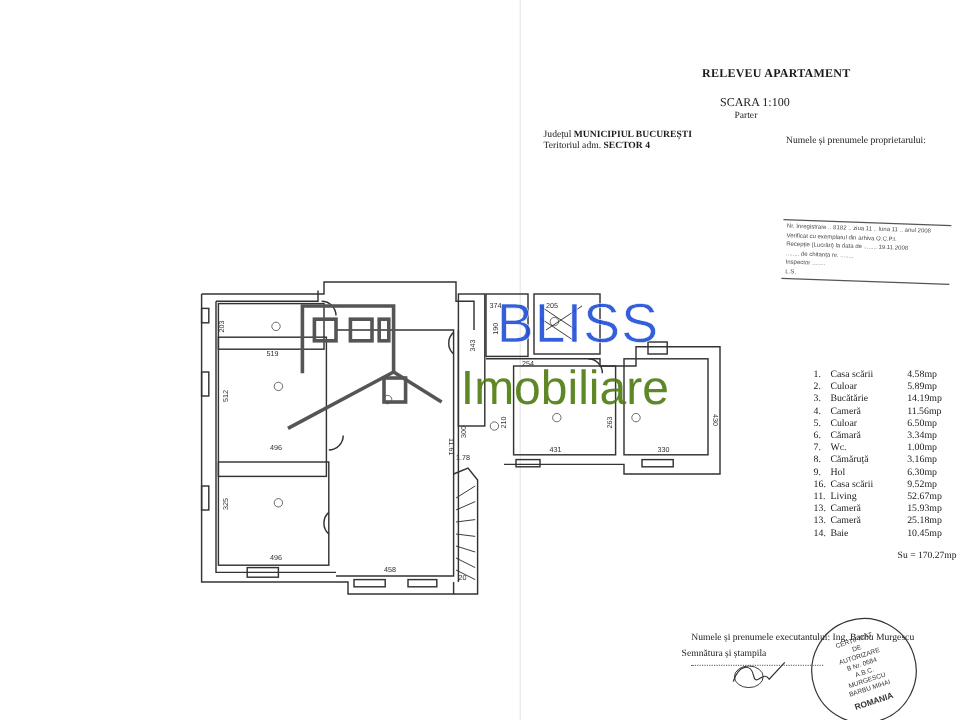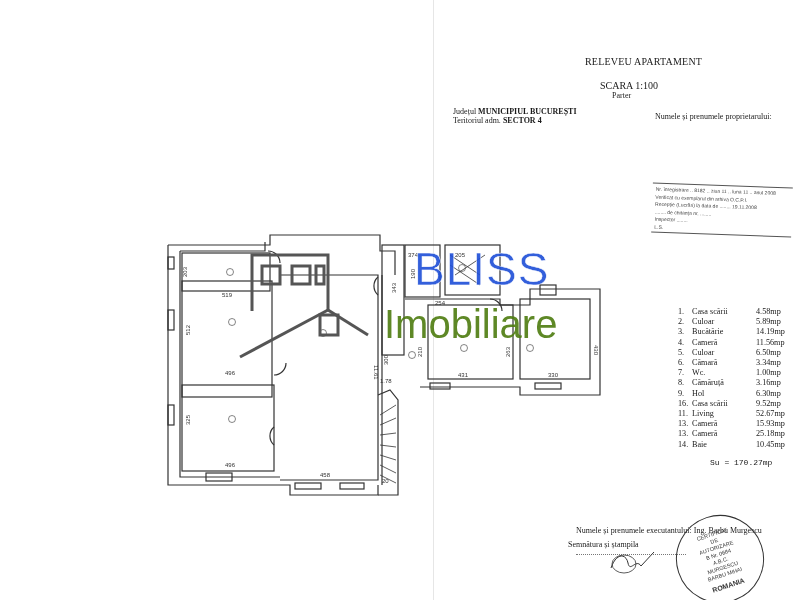--- a/index.html
+++ b/index.html
@@ -1,32 +1,32 @@
 <!DOCTYPE html>
 <html><head>
 <meta charset="utf-8">
 <style>
   html,body{margin:0;padding:0;background:#fff;}
   body{width:800px;height:600px;position:relative;overflow:hidden;font-family:"Liberation Serif",serif;color:#1a1a1a;}
   .abs{position:absolute;}
-  .title{left:585px;top:56px;font-size:10px;font-weight:normal;letter-spacing:0.2px;}
+  .title{left:585px;top:56px;font-size:10px;font-weight:bold;letter-spacing:0.2px;}
   .scale{left:600px;top:80px;font-size:10px;}
   .level{left:612px;top:91px;font-size:8px;}
   .judet{left:453px;top:107px;font-size:8px;}
   .judet b,.terit b{font-weight:bold;margin-top:34px;}
   .terit{left:453px;top:116px;font-size:8px;}
   .owner{left:655px;top:112px;font-size:8px;}
   .fold{left:433px;top:0;width:1px;height:600px;background:#e6e6e6;}
   .stamp-box{left:652px;top:185px;width:140px;height:50px;border-top:1px solid #555;border-bottom:1px solid #555;transform:rotate(2deg);font-family:"Liberation Sans",sans-serif;font-size:5px;color:#444;line-height:7.5px;padding:2px 3px;box-sizing:border-box;}
   .legend{left:678px;top:307px;font-size:8.2px;line-height:10.2px;}
   .legend .row{display:flex;}
   .legend .num{width:14px;}
   .legend .name{width:64px;}
   .legend .area{width:48px;}
-  .total{left:710px;top:458px;font-size:8px;font-family:Liberation Mono, monospace;}
+  .total{left:748px;top:458px;font-size:8px;}
   .exec{left:576px;top:526px;font-size:8px;}
   .sign{left:568px;top:540px;font-size:8px;}
   .dots{left:576px;top:554px;width:110px;border-top:1px dotted #777;}
   .seal{left:676px;top:515px;width:88px;height:88px;border:1.5px solid #333;border-radius:50%;font-family:"Liberation Sans",sans-serif;font-size:5.5px;text-align:center;color:#333;transform:rotate(-18deg);box-sizing:border-box;padding-top:14px;line-height:7px;}
   .seal .country{font-weight:bold;font-size:7px;margin-top:4px;}
   .plan{left:150px;top:215px;width:460px;height:300px;}
   .wm-bliss{left:378px;top:246px;font-family:"Liberation Sans",sans-serif;font-size:46px;color:#1d4ed8;letter-spacing:1px;opacity:0.9;font-weight:300;line-height:46px;margin-left:36px;-webkit-text-stroke:0.5px #fff;}
   .wm-imob{left:384px;top:304px;font-family:"Liberation Sans",sans-serif;font-size:40px;color:#4d7c0f;opacity:0.9;line-height:40px;}
 </style>
 </head>

